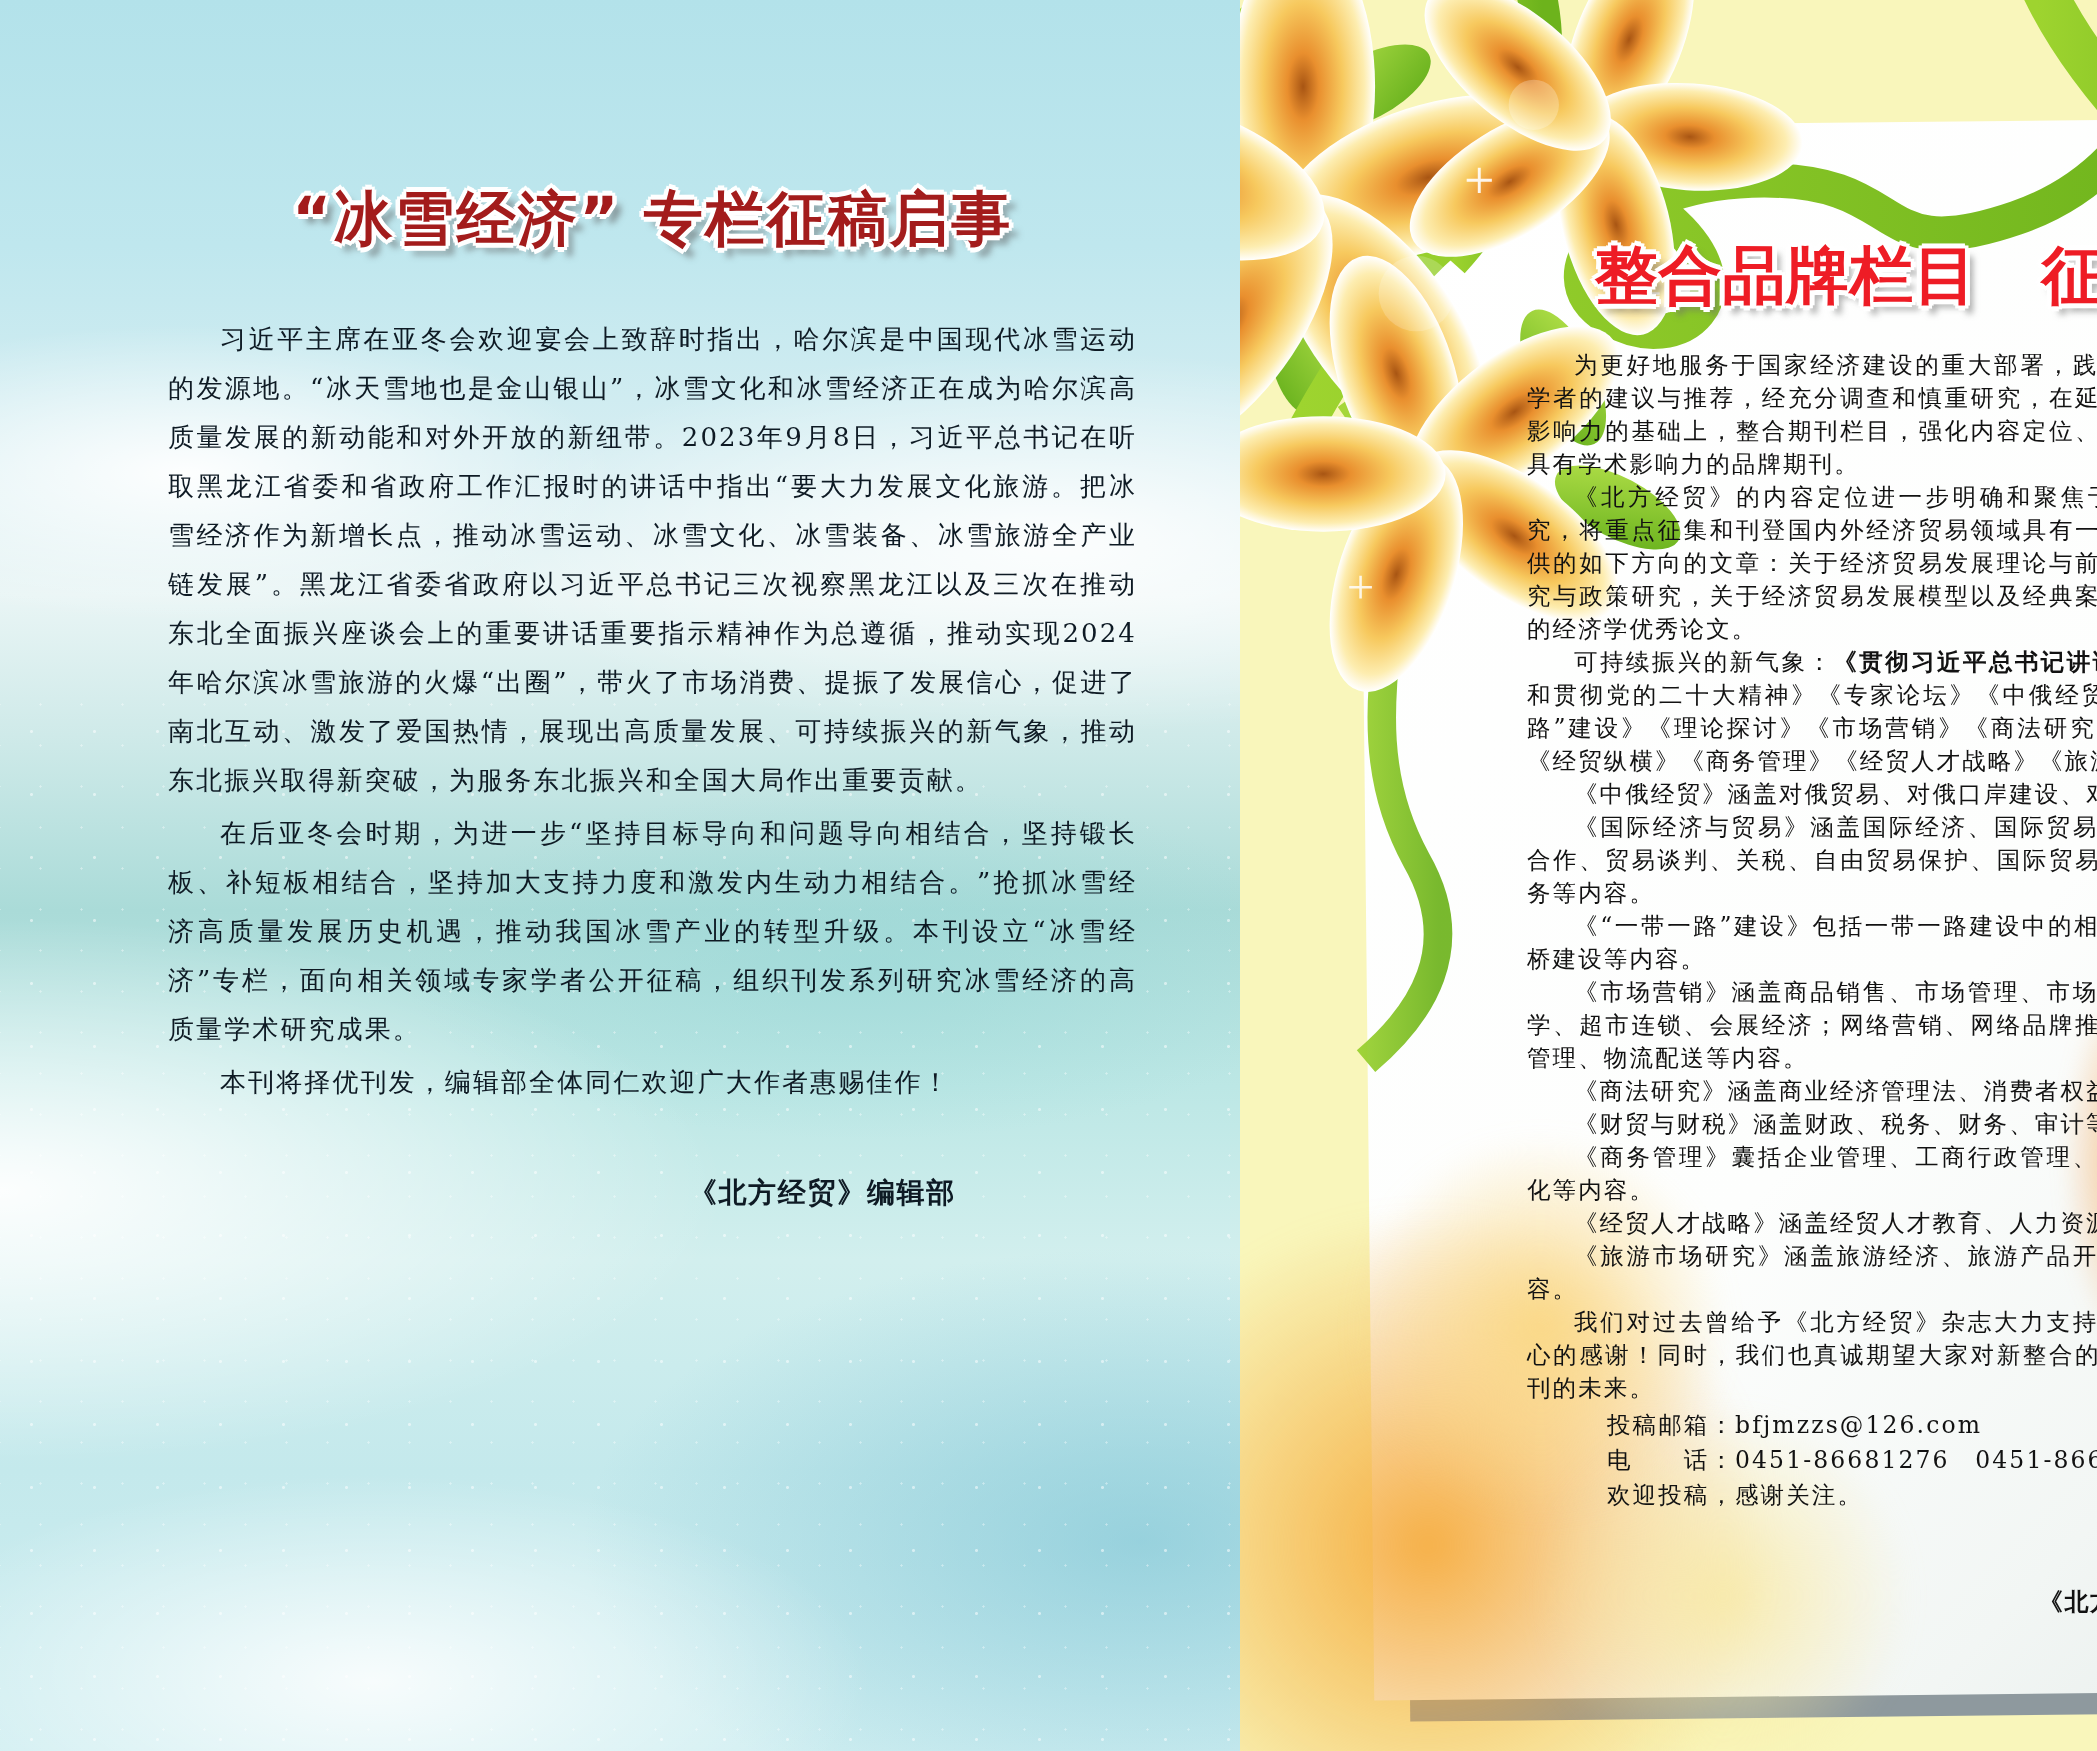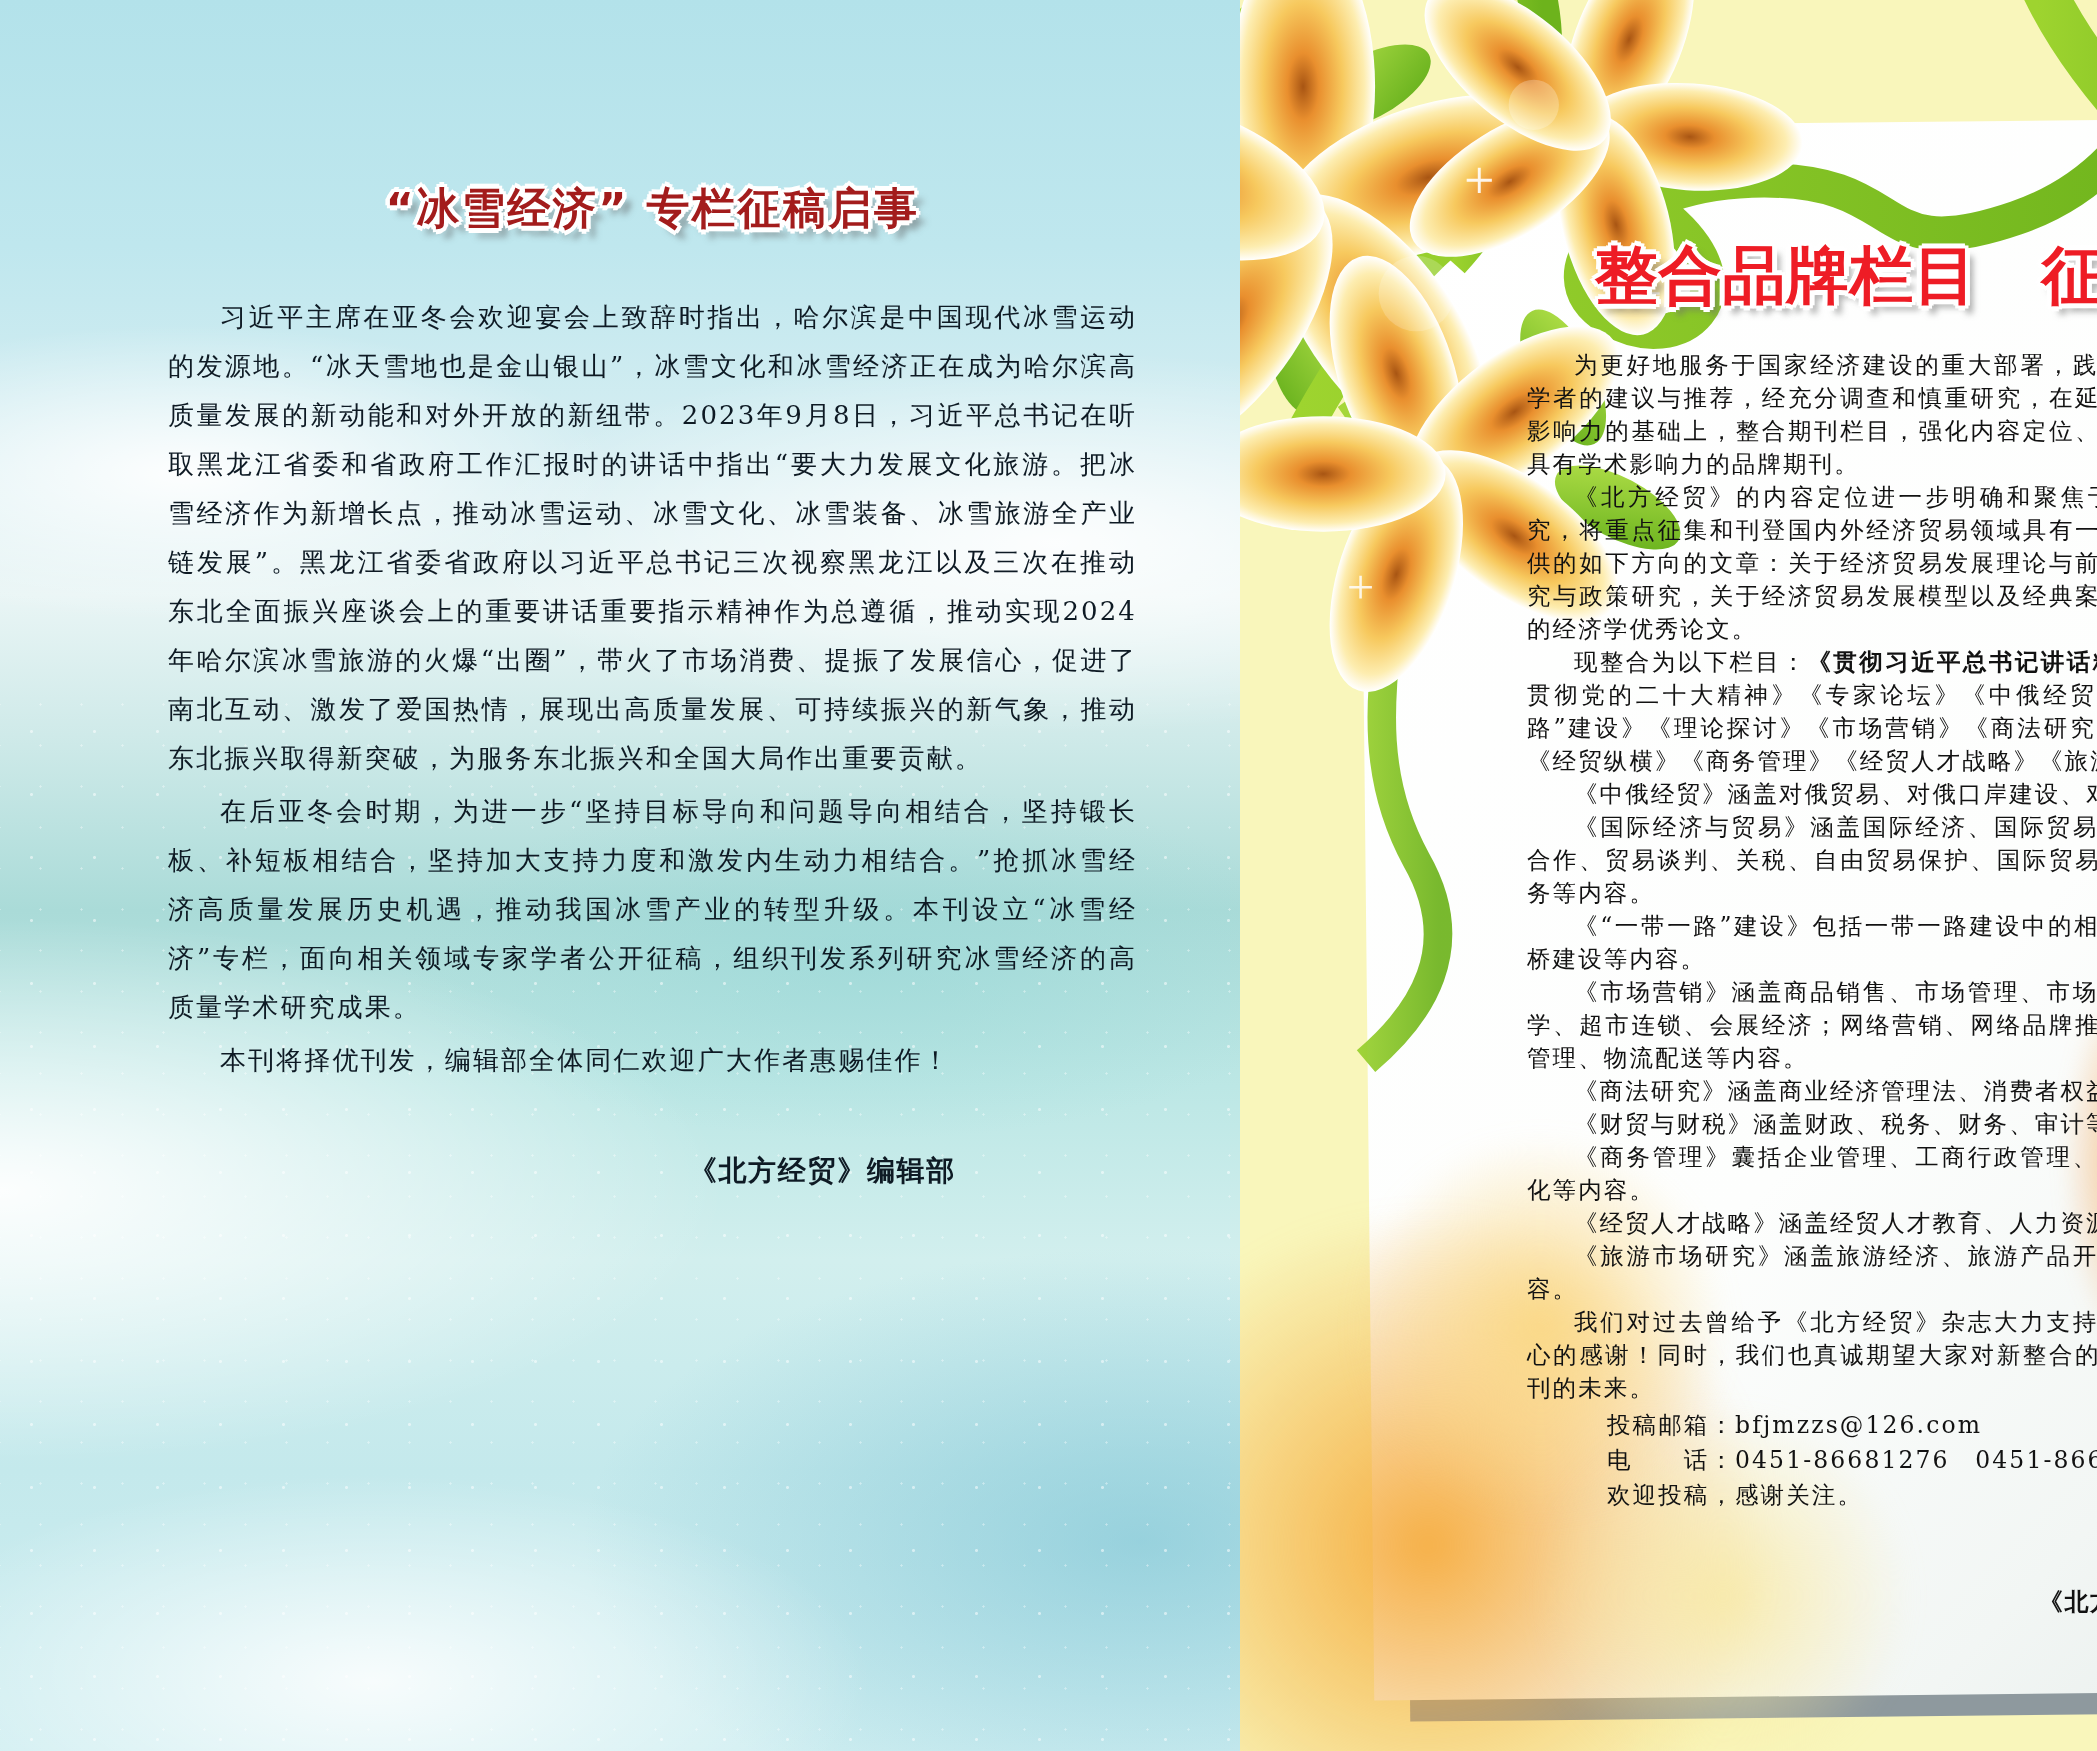--- a/index.html
+++ b/index.html
@@ -32,21 +32,21 @@
       radial-gradient(circle 2.9px, rgba(255,255,255,.95) 0 45%, transparent 55%),
       radial-gradient(circle 2.1px, rgba(255,255,255,.75) 0 45%, transparent 55%);
     background-size:63px 63px, 41px 41px;
     background-position:0 0, 20px 25px;
     opacity:.55;
   }
   .left-content{position:absolute;left:164px;top:0;width:977px;color:#0e1a24;z-index:3;}
   .left-title{
     margin:180px 0 0;text-align:center;
     font-family:"DejaVu Sans","Liberation Sans",sans-serif;
-    font-size:43px;font-weight:900;color:#a31c1c;letter-spacing:2.5px;white-space:nowrap;
+    font-size:59px;font-weight:900;color:#a31c1c;letter-spacing:2.5px;white-space:nowrap;
     text-shadow:
       -2.9px -2.9px 0 #fff, 2.9px -2.9px 0 #fff, -2.9px 2.9px 0 #fff, 2.9px 2.9px 0 #fff,
       -4.6px 0 0 #fff, 4.6px 0 0 #fff, 0 -4.6px 0 #fff, 0 4.6px 0 #fff,
       8.4px 9.2px 6.7px rgba(90,90,90,.55);
   }
   .left-content p{
     margin:4px;text-indent:2em;font-size:26px;line-height:49px;
     letter-spacing:2.1px;text-align:justify;
   }
   .left-content p.first{margin-top:55px;}
@@ -176,21 +176,21 @@
       <path d="M 950 700 h 50 M 975 675 v 50" stroke="#ffffff" stroke-width="6" opacity="0.85"></path>
       <path d="M 260 1400 h 54 M 287 1373 v 54" stroke="#ffffff" stroke-width="6" opacity="0.85"></path>
       <circle cx="700" cy="250" r="60" fill="#ffffff" opacity="0.25"></circle>
       <circle cx="420" cy="700" r="90" fill="#ffffff" opacity="0.2"></circle>
     </svg>
 
     <div class="right-content">
       <h1 class="right-title">整合品牌栏目　征集优秀稿件</h1>
       <p class="first">为更好地服务于国家经济建设的重大部署，践行办刊宗旨，基于行业内众多专家学者的建议与推荐，经充分调查和慎重研究，在延续《北方经贸》积累的资源和品牌影响力的基础上，整合期刊栏目，强化内容定位、精采精编，尽快将期刊打造成一个具有学术影响力的品牌期刊。</p>
       <p>《北方经贸》的内容定位进一步明确和聚焦于经济贸易学术理论研究和政策研究，将重点征集和刊登国内外经济贸易领域具有一定影响力的专家学者为本刊独家提供的如下方向的文章：关于经济贸易发展理论与前瞻观点研究，关于经济贸易实证研究与政策研究，关于经济贸易发展模型以及经典案例剖析，以及与经济贸易相关领域的经济学优秀论文。</p>
-      <p class="columns-line"><span>现整合为以下栏目：</span><b>《贯彻习近平总书记讲话精神 推进东北振兴》</b><span>《深入学习和贯彻党的二十大精神》《专家论坛》《中俄经贸》《国际经济与贸易》《“一带一路”建设》《理论探讨》《市场营销》《商法研究》《财贸与财税》《金融与资本》《经贸纵横》《商务管理》《经贸人才战略》《旅游市场研究》。</span></p>
+      <p class="columns-line"><span>可持续振兴的新气象：</span><b>《贯彻习近平总书记讲话精神 推进东北振兴》</b><span>《深入学习和贯彻党的二十大精神》《专家论坛》《中俄经贸》《国际经济与贸易》《“一带一路”建设》《理论探讨》《市场营销》《商法研究》《财贸与财税》《金融与资本》《经贸纵横》《商务管理》《经贸人才战略》《旅游市场研究》。</span></p>
       <p>《中俄经贸》涵盖对俄贸易、对俄口岸建设、对俄经贸战略等内容。</p>
       <p>《国际经济与贸易》涵盖国际经济、国际贸易、国际商务、服务贸易、国际经济合作、贸易谈判、关税、自由贸易保护、国际贸易协定、国际文化贸易、跨境电子商务等内容。</p>
       <p>《“一带一路”建设》包括一带一路建设中的相关内容，发展战略、贸易趋势、路桥建设等内容。</p>
       <p>《市场营销》涵盖商品销售、市场管理、市场战略、营销方略、消费导向、广告学、超市连锁、会展经济；网络营销、网络品牌推广、微商营销；物流经济、供应链管理、物流配送等内容。</p>
       <p>《商法研究》涵盖商业经济管理法、消费者权益保护、经济法等内容。</p>
       <p>《财贸与财税》涵盖财政、税务、财务、审计等内容。</p>
       <p>《商务管理》囊括企业管理、工商行政管理、投资经济、市场风险管理、企业文化等内容。</p>
       <p>《经贸人才战略》涵盖经贸人才教育、人力资源管理等内容。</p>
       <p>《旅游市场研究》涵盖旅游经济、旅游产品开发、旅游管理、旅游营销推广等内容。</p>
       <p>我们对过去曾给予《北方经贸》杂志大力支持的业界专家学者和广大读者表示衷心的感谢！同时，我们也真诚期望大家对新整合的栏目给予支持与关注，共同打造期刊的未来。</p>

